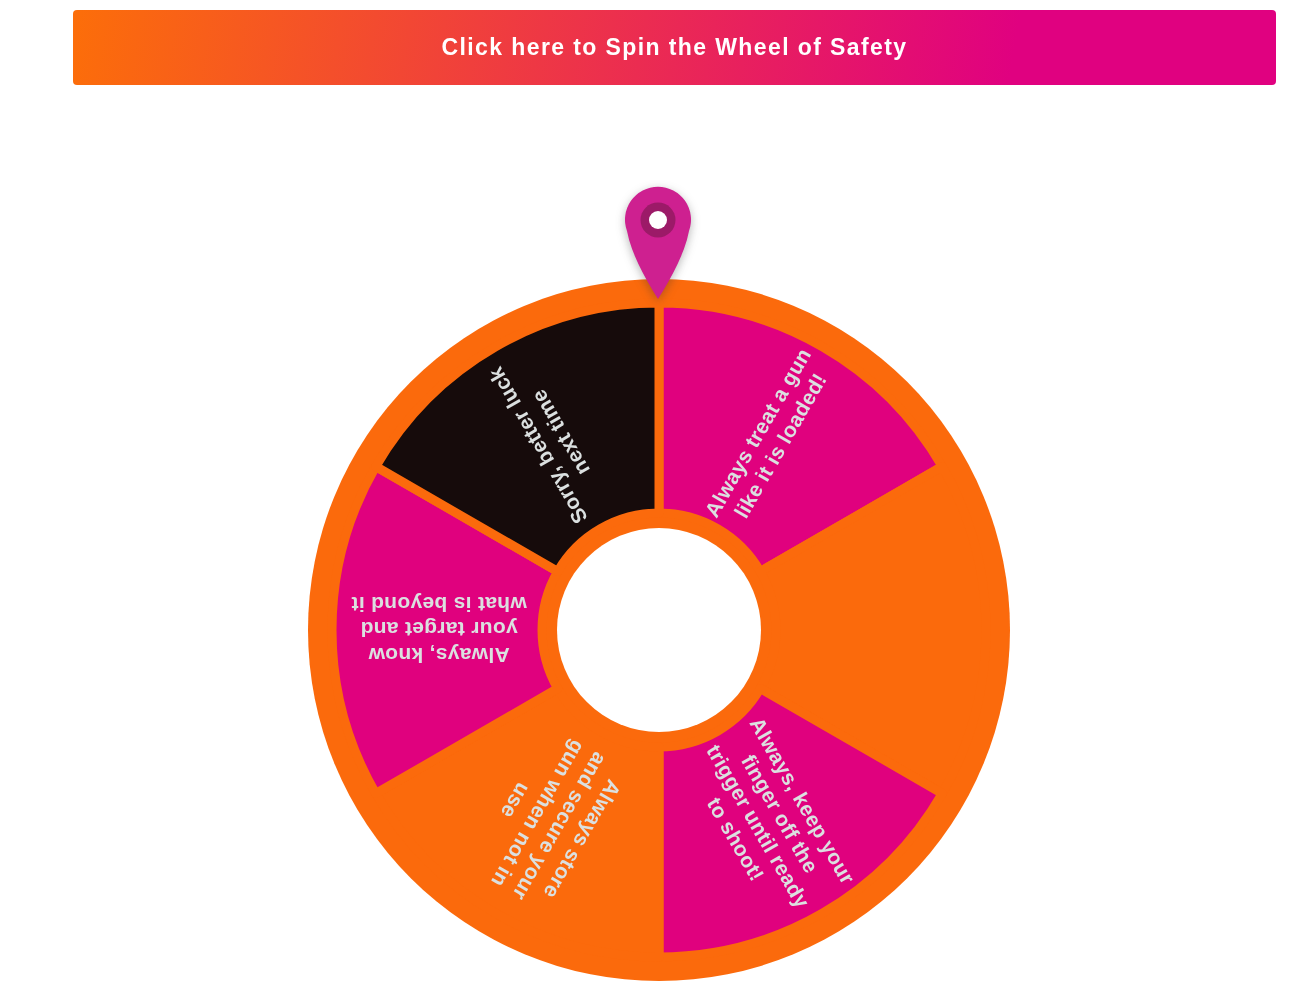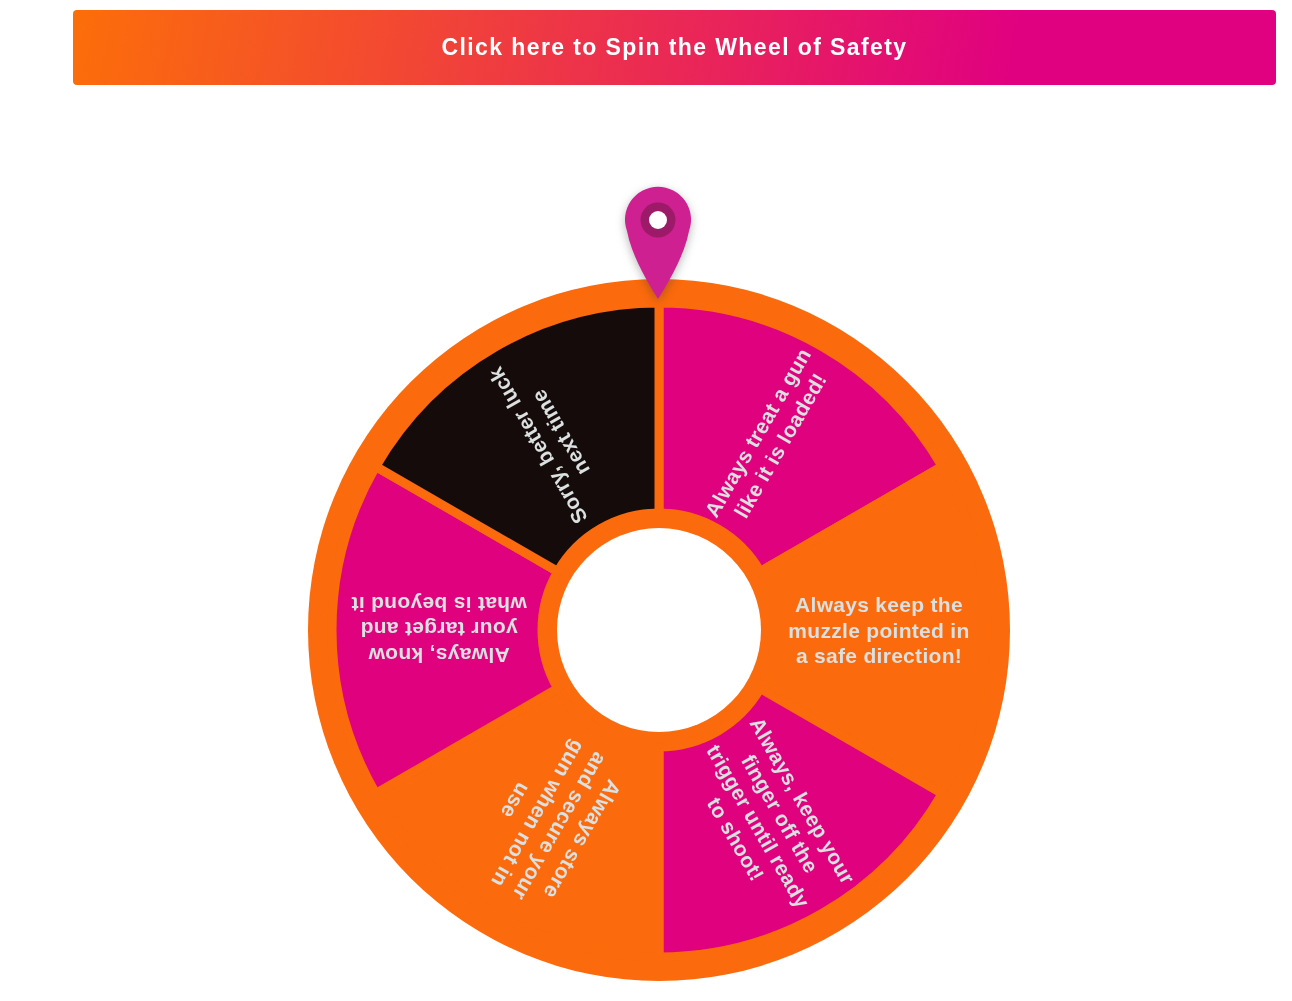--- a/index.html
+++ b/index.html
@@ -59,21 +59,20 @@
           <path d="M283.19,163.50 A327,327 0 0 1 0.00,327.00 L0.00,117.00 A117,117 0 0 0 101.32,58.50 Z" fill="#E0017E" stroke="#FB6A0C" stroke-width="9" stroke-linejoin="round"></path>
           <path d="M0.00,327.00 A327,327 0 0 1 -283.19,163.50 L-101.32,58.50 A117,117 0 0 0 0.00,117.00 Z" fill="#FB6A0C" stroke="#FB6A0C" stroke-width="9" stroke-linejoin="round"></path>
           <path d="M-283.19,163.50 A327,327 0 0 1 -283.19,-163.50 L-101.32,-58.50 A117,117 0 0 0 -101.32,58.50 Z" fill="#E0017E" stroke="#FB6A0C" stroke-width="9" stroke-linejoin="round"></path>
           <path d="M-283.19,-163.50 A327,327 0 0 1 -0.00,-327.00 L-0.00,-117.00 A117,117 0 0 0 -101.32,-58.50 Z" fill="#160B0B" stroke="#FB6A0C" stroke-width="9" stroke-linejoin="round"></path>
         </g>
       <circle cx="0" cy="0" r="102" fill="var(--hub)"></circle>
     </svg>
   </div>
 
   <div class="seg-label" style="left:769px;top:439px;width:196px;--r:-60deg">Always treat a gun like it is loaded!</div>
-  <div class="seg-label" style="left:879px;top:630px;width:192px;--r:0deg">Always keep the muzzle pointed in a safe direction!</div>
   <div class="seg-label" style="left:769px;top:820px;width:190px;--r:60deg">Always, keep your finger off the trigger until ready to shoot!</div>
   <div class="seg-label" style="left:549px;top:820px;width:175px;--r:120deg">Always store and secure your gun when not in use</div>
   <div class="seg-label" style="left:439px;top:630px;width:188px;--r:180deg">Always, know your target and what is beyond it</div>
   <div class="seg-label" style="left:549px;top:439px;width:182px;--r:240deg">Sorry, better luck next time</div>
 
   <svg class="pin" viewBox="-36 -34 72 120">
     <path d="M 0,79 Q -26,38 -31,11 A 33,33 0 1 1 31,11 Q 26,38 0,79 Z" fill="var(--pinFill)"></path>
     <circle cx="0" cy="0" r="17.5" fill="var(--pinRing)"></circle>
     <circle cx="0" cy="0" r="9" fill="#FFFFFF"></circle>
   </svg>

